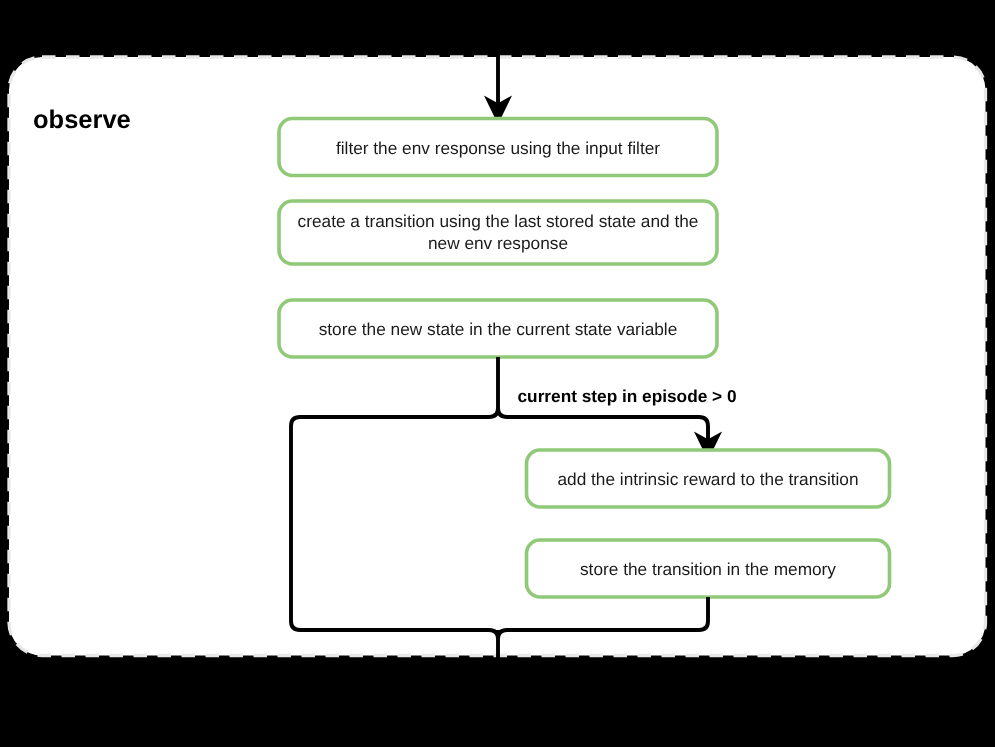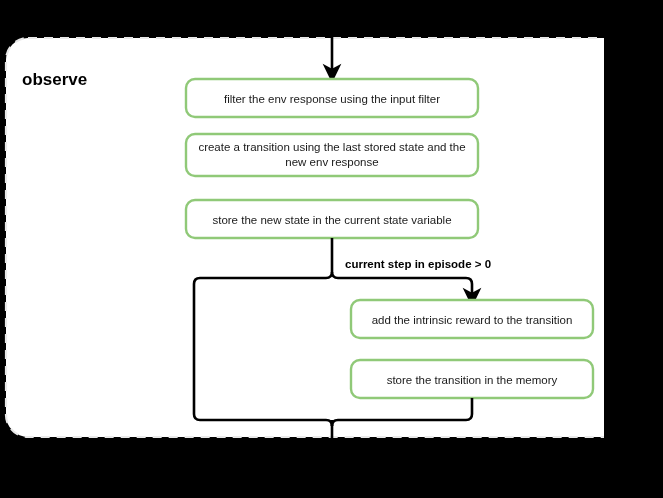--- a/index.html
+++ b/index.html
@@ -2,21 +2,21 @@
 <html><head>
 <meta charset="utf-8">
 <style>
   html, body {
     margin: 0;
     padding: 0;
     background: #000000;
   }
   #canvas {
     position: relative;
-    width: 604px;
+    width: 663px;
     height: 498px;
     background: #000000;
     overflow: hidden;
     font-family: "Liberation Sans", sans-serif;
   }
   #flow-svg {
     position: absolute;
     left: 0;
     top: 0;
     width: 663px;

